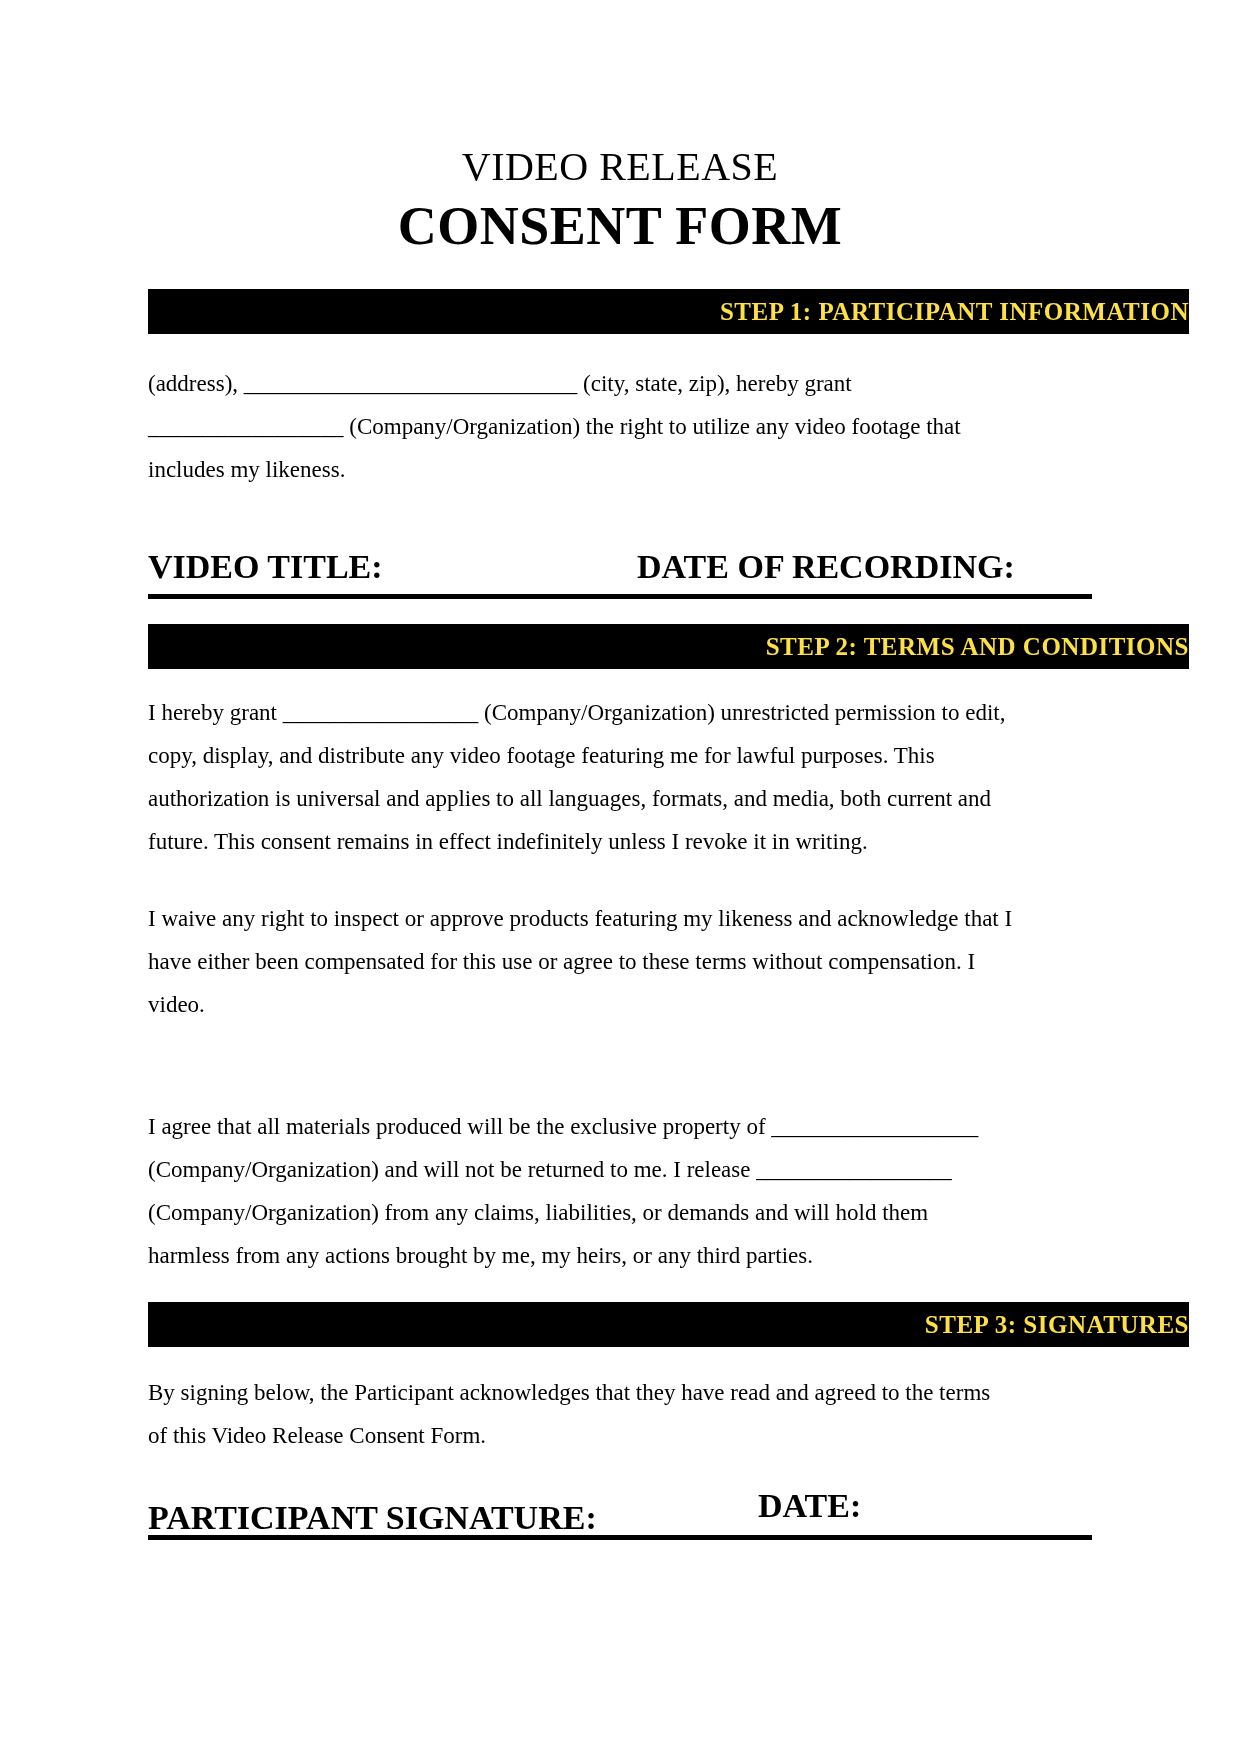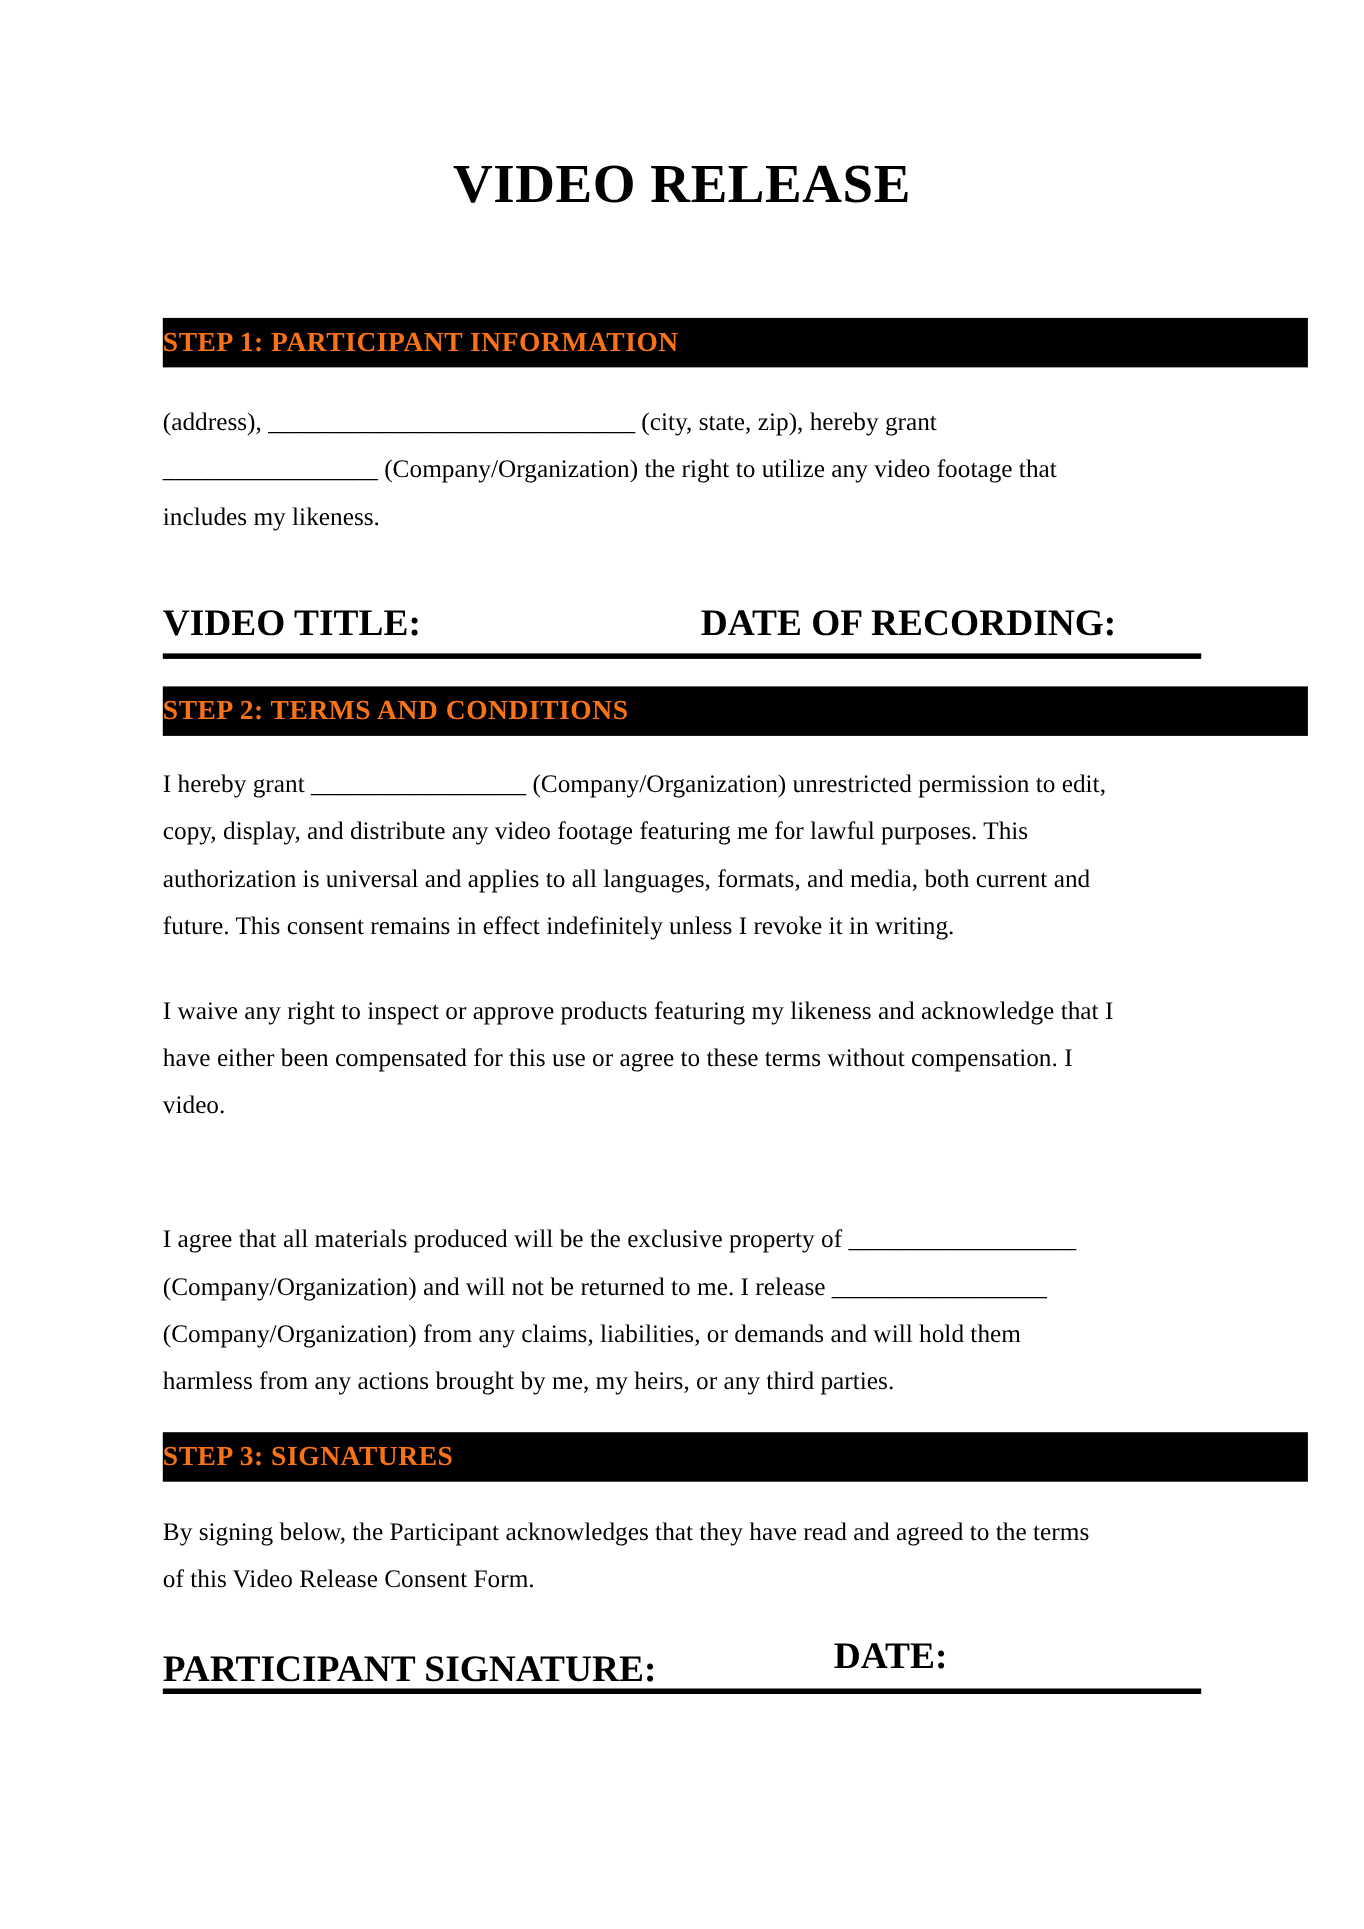--- a/index.html
+++ b/index.html
@@ -8,32 +8,32 @@
     width: 1240px;
     height: 1754px;
     background: #ffffff;
     color: #000000;
     font-family: "Liberation Serif", "DejaVu Serif", serif;
     overflow: hidden;
   }
   .abs { position: absolute; }
   .title-sub {
     left: 0; width: 1240px; top: 146px;
-    text-align: center; font-size: 50px; font-weight: bold;
+    text-align: center; font-size: 40px; font-weight: normal;
     line-height: 42px; letter-spacing: 0.5px; white-space: nowrap;
   }
   .title-main {
     left: 0; width: 1240px; top: 198px;
     text-align: center; font-size: 54px; font-weight: bold;
     line-height: 56px; letter-spacing: 0.5px; white-space: nowrap;
   }
   .header-bar {
     left: 148px; width: 1041px; height: 45px;
-    background: #000000; color: #f97316;
-    display: flex; align-items: center; justify-content: flex-start;
+    background: #000000; color: #fde047;
+    display: flex; align-items: center; justify-content: flex-end;
   }
   .header-bar span {
     font-size: 25px; font-weight: bold; letter-spacing: 0.5px; white-space: nowrap;
   }
   .bar-step1 { top: 289px; }
   .bar-step2 { top: 624px; }
   .bar-step3 { top: 1302px; }
   .para { left: 148px; width: 1010px; font-size: 23px; line-height: 43px; }
   .para > div { white-space: nowrap; }
   .p-step1 { top: 362px; }
@@ -49,20 +49,21 @@
   .rule { left: 148px; width: 944px; height: 5px; background: #000000; }
   .rule-1 { top: 594px; }
   .rule-2 { top: 1535px; }
 </style>
 </head>
 <body>
 
 <div class="page">
 
   <div class="abs title-sub">VIDEO RELEASE</div>
+  <div class="abs title-main">CONSENT FORM</div>
 
   <div class="abs header-bar bar-step1">
     <span>STEP 1: PARTICIPANT INFORMATION</span>
   </div>
 
   <div class="abs para p-step1">
     <div>(address), _____________________________ (city, state, zip), hereby grant</div>
     <div>_________________ (Company/Organization) the right to utilize any video footage that</div>
     <div>includes my likeness.</div>
   </div>

